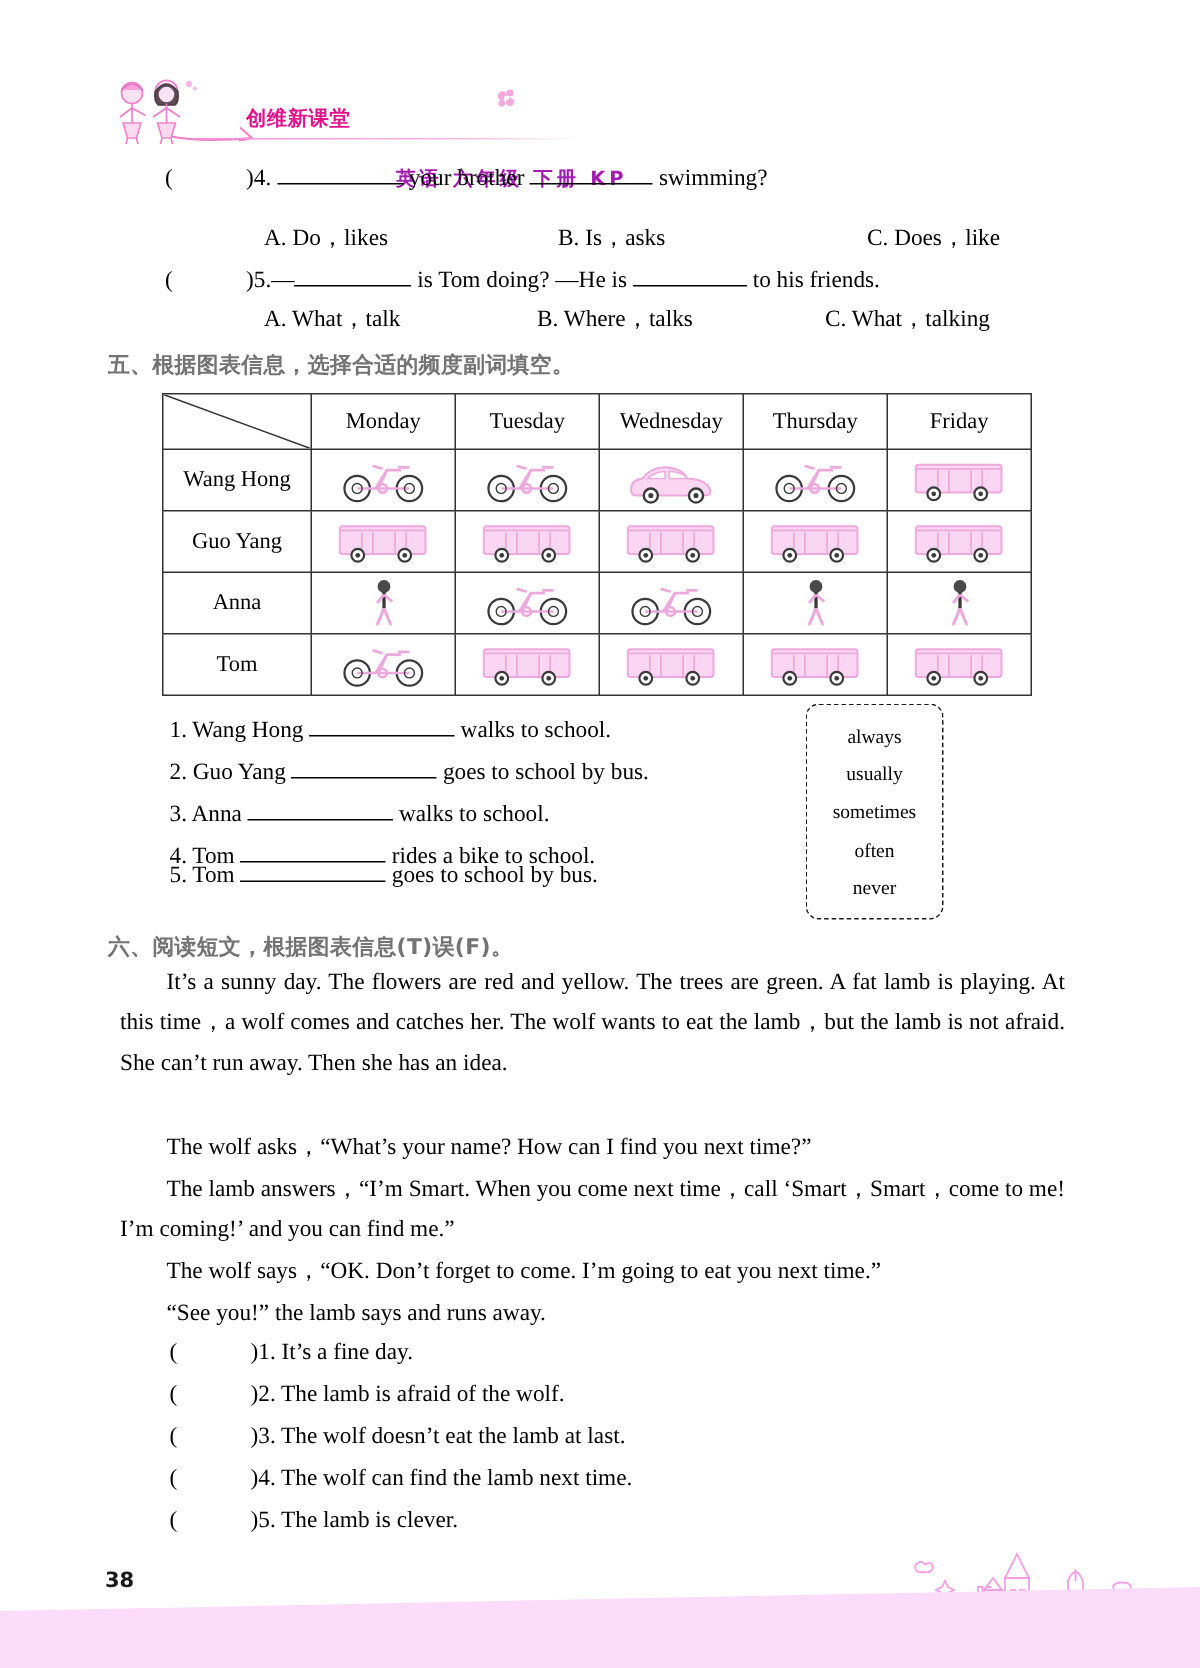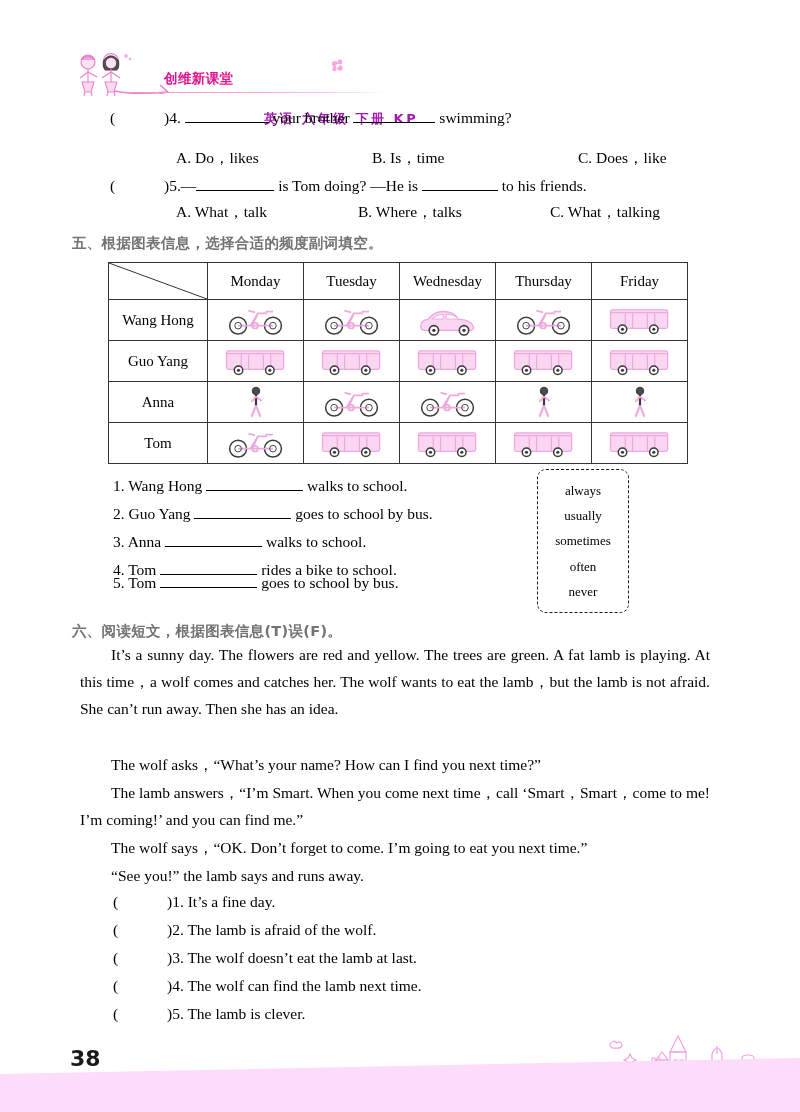--- a/index.html
+++ b/index.html
@@ -231,21 +231,21 @@
     height: 60px;
     overflow: hidden;
   }
   .footer-band svg { display: block; }
   .page-number {
     position: absolute;
     left: 70px;
     top: 1046px;
     font-family: "DejaVu Sans", sans-serif;
     font-weight: bold;
-    font-size: 22px;
+    font-size: 14px;
     color: #1a1a1a;
   }
   .footer-castle {
     position: absolute;
     left: 608px;
     top: 1032px;
     width: 150px;
     height: 52px;
   }
 </style>
@@ -300,21 +300,21 @@
         </g>
       </svg>
     </div>
   </div>
 
   <div class="q-line" style="left:110px; top:108px;">
     <span class="paren"><span>(</span></span><span>)</span><span>4.</span>
     <span class="blank-s" style="width:84px"></span><span> your brother </span><span class="blank-s" style="width:82px"></span><span> swimming?</span>
   </div>
   <div class="opt-row" style="top:148px;">
-    <span class="opt" style="width:196px">A. Do，likes</span><span class="opt" style="width:206px">B. Is，time</span><span class="opt">C. Does，like</span>
+    <span class="opt" style="width:196px">A. Do，likes</span><span class="opt" style="width:206px">B. Is，asks</span><span class="opt">C. Does，like</span>
   </div>
 
   <div class="q-line" style="left:110px; top:176px;">
     <span class="paren"><span>(</span></span><span>)</span><span>5.</span><span>—</span><span class="blank-s" style="width:78px"></span><span> is Tom doing?  —He is </span><span class="blank-s" style="width:76px"></span><span> to his friends.</span>
   </div>
   <div class="opt-row" style="top:202px;">
     <span class="opt" style="width:182px">A. What，talk</span><span class="opt" style="width:192px">B. Where，talks</span><span class="opt">C. What，talking</span>
   </div>
 
   <div class="sec-head" style="left:72px; top:234px;">五、根据图表信息，选择合适的频度副词填空。</div>

